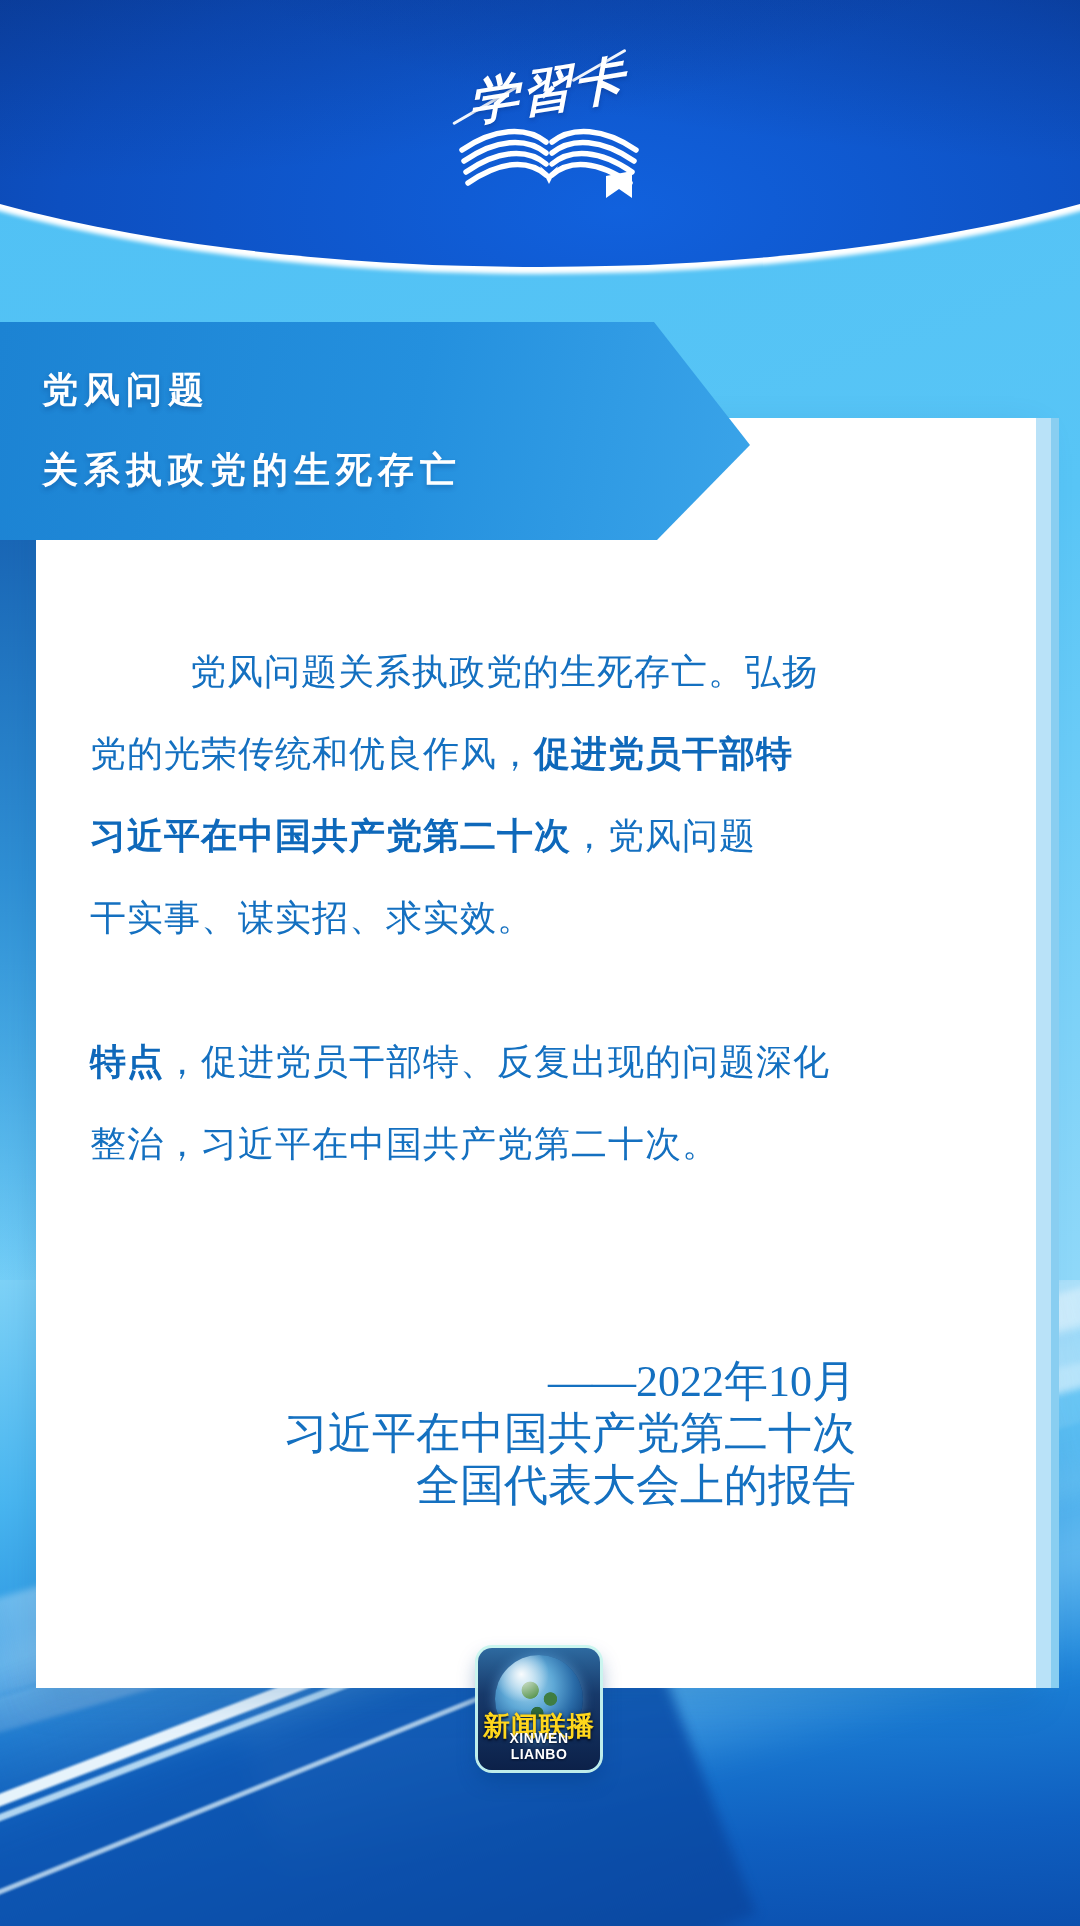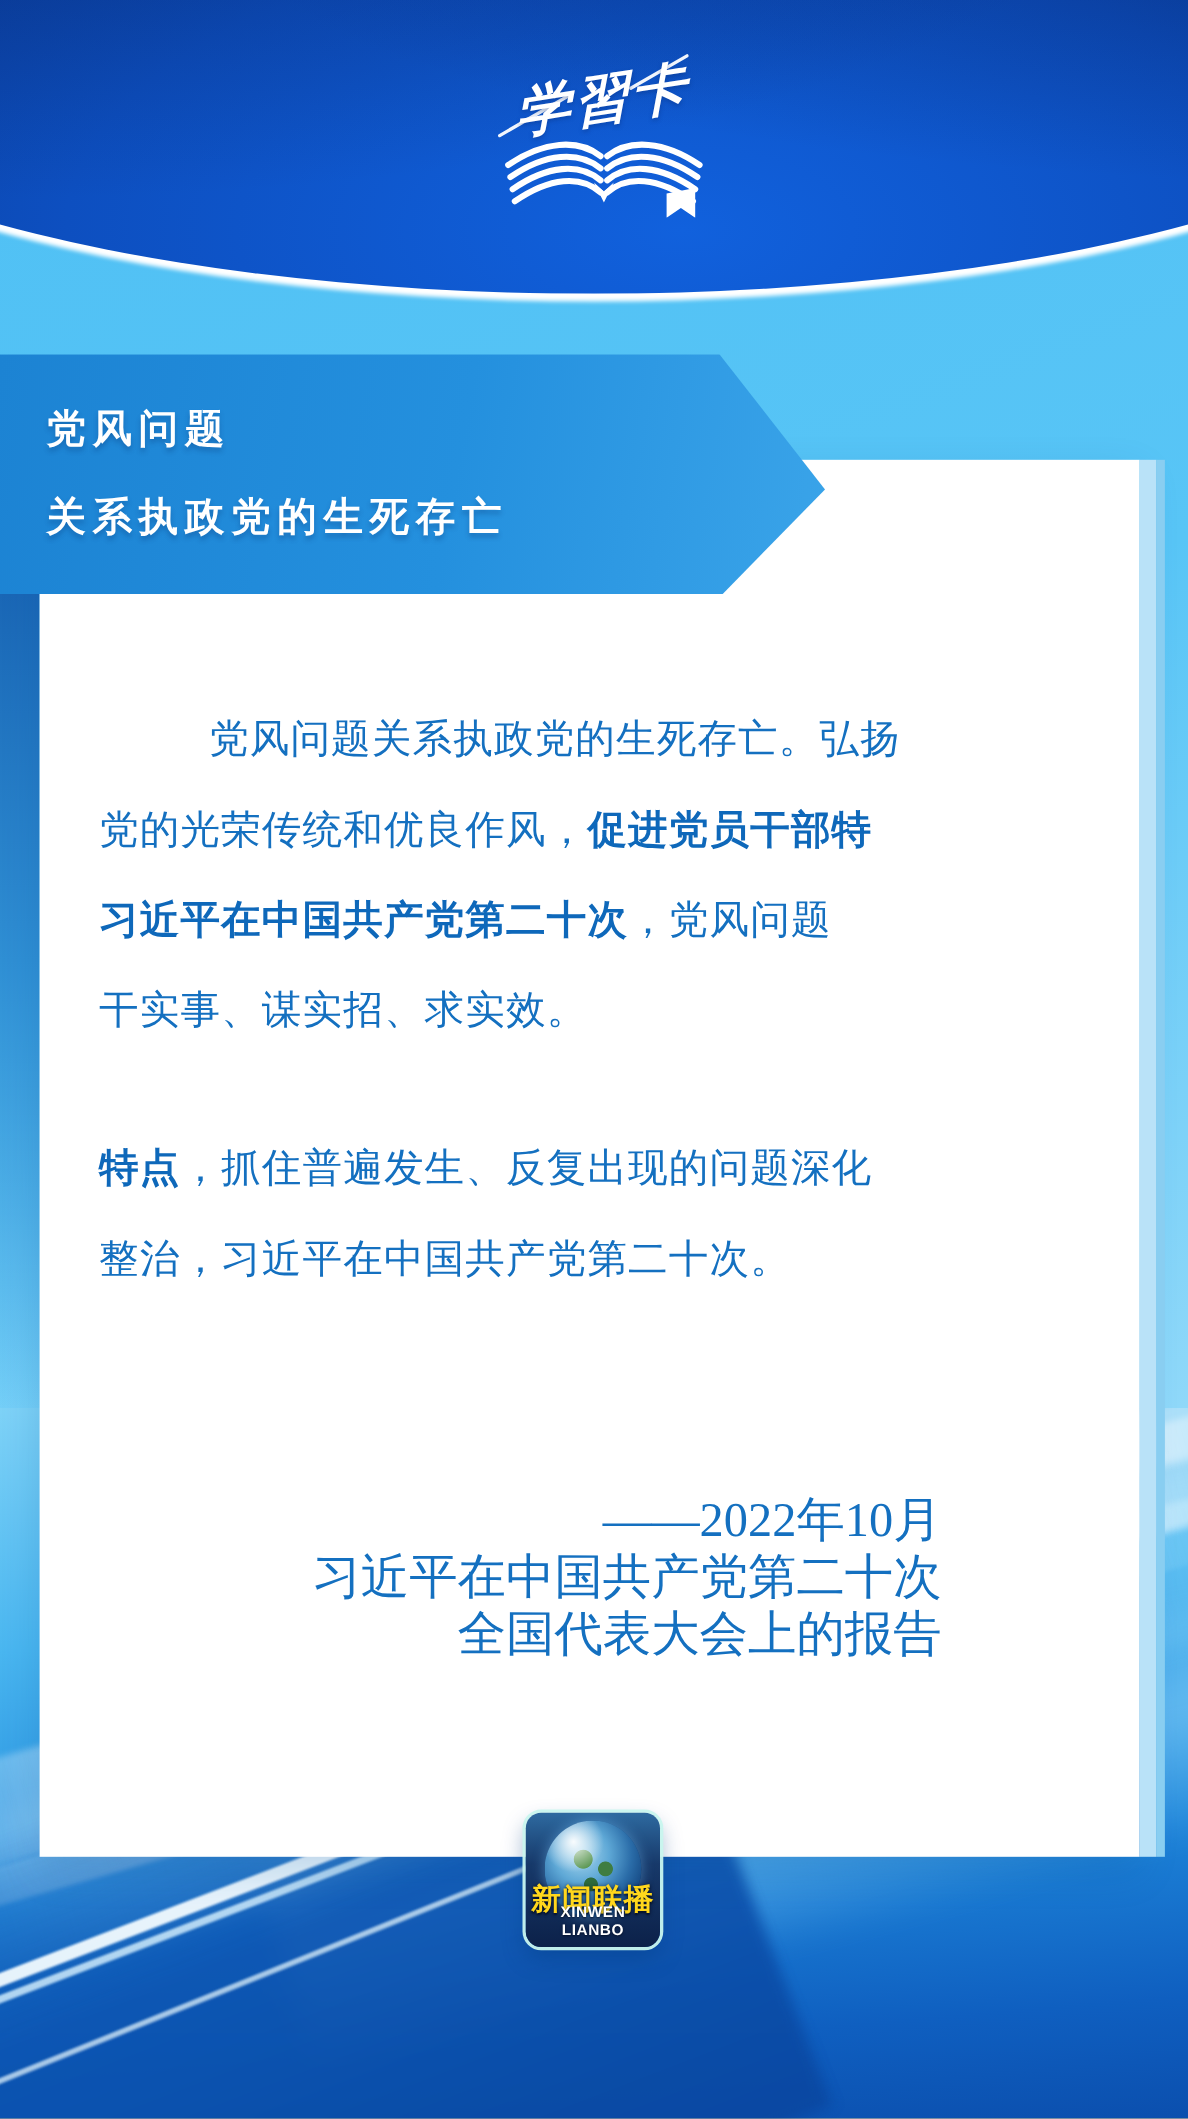--- a/index.html
+++ b/index.html
@@ -154,21 +154,21 @@
   </div>
 
   <div class="content">
       <div class="para">
         <div class="body-line indent"><span>党风问题关系执政党的生死存亡。弘扬</span></div>
         <div class="body-line"><span>党的光荣传统和优良作风，</span><span class="b">促进党员干部特</span></div>
         <div class="body-line"><span class="b">习近平在中国共产党第二十次</span><span>，党风问题</span></div>
         <div class="body-line"><span>干实事、谋实招、求实效。</span></div>
       </div>
       <div class="para">
-        <div class="body-line"><span class="b">特点</span><span>，抓住普遍发生、反复出现的问题深化</span></div>
+        <div class="body-line"><span class="b">特点</span><span>，促进党员干部特、反复出现的问题深化</span></div>
         <div class="body-line"><span>整治，习近平在中国共产党第二十次。</span></div>
       </div>
     </div>
 
   <div class="attribution">
     <div class="attr-line">——2022年10月</div>
     <div class="attr-line">习近平在中国共产党第二十次</div>
     <div class="attr-line">全国代表大会上的报告</div>
   </div>
 

